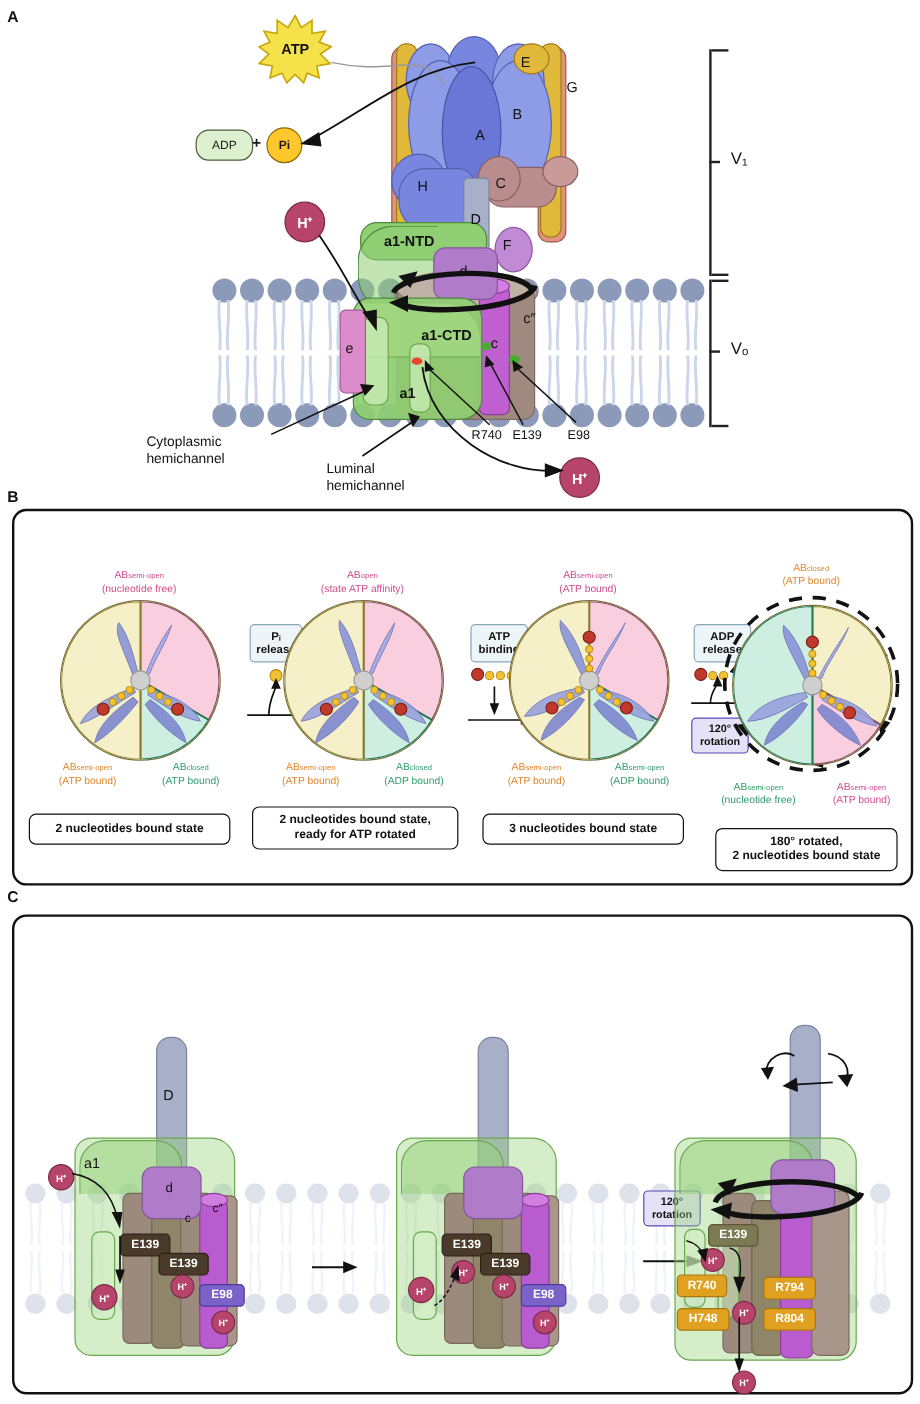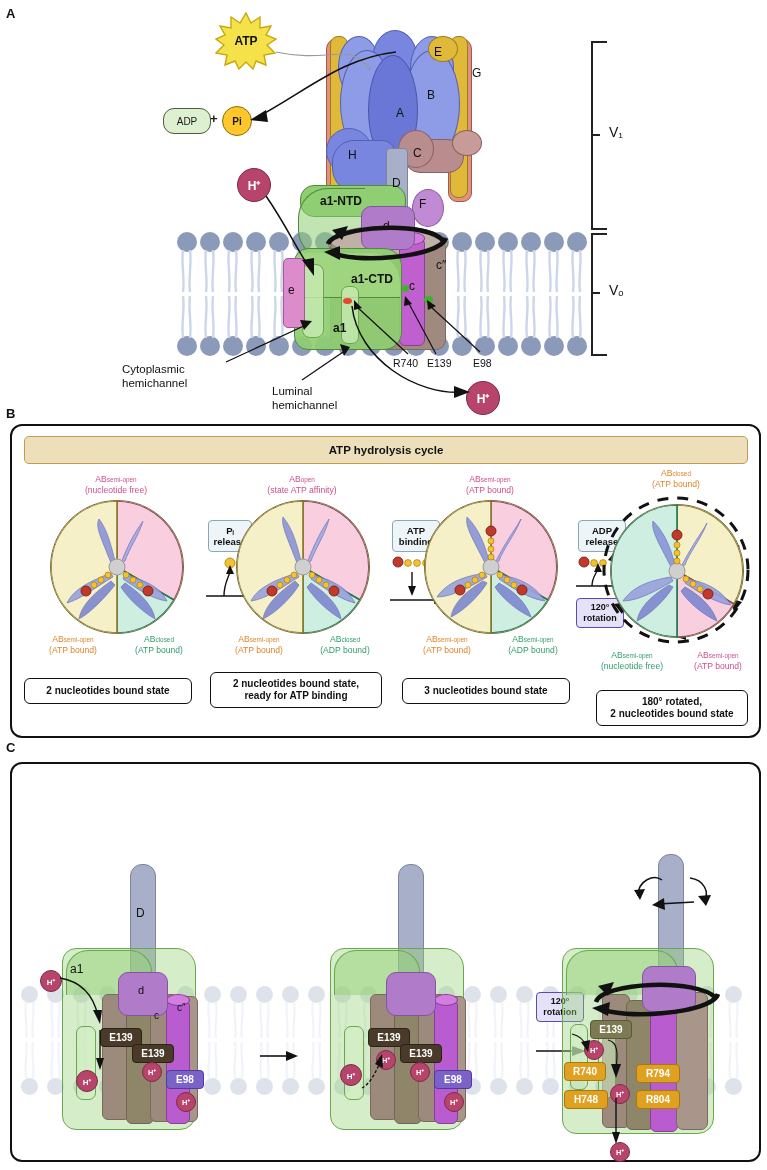--- a/index.html
+++ b/index.html
@@ -394,21 +394,20 @@
     <div class="lbl" style="left:609px;top:124px;font-size:14px;">V₁</div>
 
     <div class="brk" style="left:591px;top:233px;height:123px;"></div>
     <div class="tick" style="left:591px;top:292px;"></div>
     <div class="lbl" style="left:609px;top:282px;font-size:14px;">Vₒ</div>
   </div>
 
   <div class="panel-letter" style="left:6px;top:406px;">B</div>
   <div class="outerbox" style="left:10px;top:424px;width:747px;height:310px;">
 
-    <div class="hdrbar" style="left:12px;top:10px;width:722px;height:26px;">ATP hydrolysis cycle</div>
 
     <div class="abs" style="left:18px;top:48px;width:172px;height:200px;">
       <div class="sectlabel" style="left:26px;top:0;width:120px;color:#cf4d8e;">
         <span>AB</span><span class="sub">semi-open</span><br>
         <span>(nucleotide free)</span>
       </div>
       <div class="rotor" style="left:20px;top:26px;">
         <svg width="132" height="132" viewBox="0 0 132 132">
           <path d="M66,66 L66,0 A66,66 0 0,1 123,99 Z" fill="#f9cfe0" stroke="#8a4a5c" stroke-width="1.6"></path>
           <path d="M66,66 L123,99 A66,66 0 0,1 66,132 Z" fill="#cfeee2" stroke="#1d7a55" stroke-width="1.6"></path>
@@ -490,21 +489,21 @@
       <div class="sectlabel" style="left:0px;top:160px;width:86px;color:#e0862c;">
         <span>AB</span><span class="sub">semi-open</span><br>
         <span>(ATP bound)</span>
       </div>
       <div class="sectlabel" style="left:88px;top:160px;width:82px;color:#2f9e6e;">
         <span>AB</span><span class="sub">closed</span><br>
         <span>(ADP bound)</span>
       </div>
     </div>
     <div class="statebox" style="left:198px;top:246px;width:172px;height:36px;justify-content:center;">
-      <div><span>2 nucleotides bound state,</span><br><span>ready for ATP binding</span></div>
+      <div><span>2 nucleotides bound state,</span><br><span>ready for ATP rotated</span></div>
     </div>
 
     <div class="stepbox" style="left:380px;top:94px;width:48px;height:32px;">
       <div><span>ATP</span><br><span>binding</span></div>
     </div>
     <svg class="abs" style="left:374px;top:128px;" width="62" height="54">
       <circle cx="12" cy="8" r="5" fill="#c0392b" stroke="#7a1f14" stroke-width="0.9"></circle>
       <circle cx="22" cy="9" r="3.4" fill="#f1c232" stroke="#b8860b" stroke-width="0.8"></circle>
       <circle cx="31" cy="9" r="3.4" fill="#f1c232" stroke="#b8860b" stroke-width="0.8"></circle>
       <circle cx="40" cy="9" r="3.4" fill="#f1c232" stroke="#b8860b" stroke-width="0.8"></circle>

